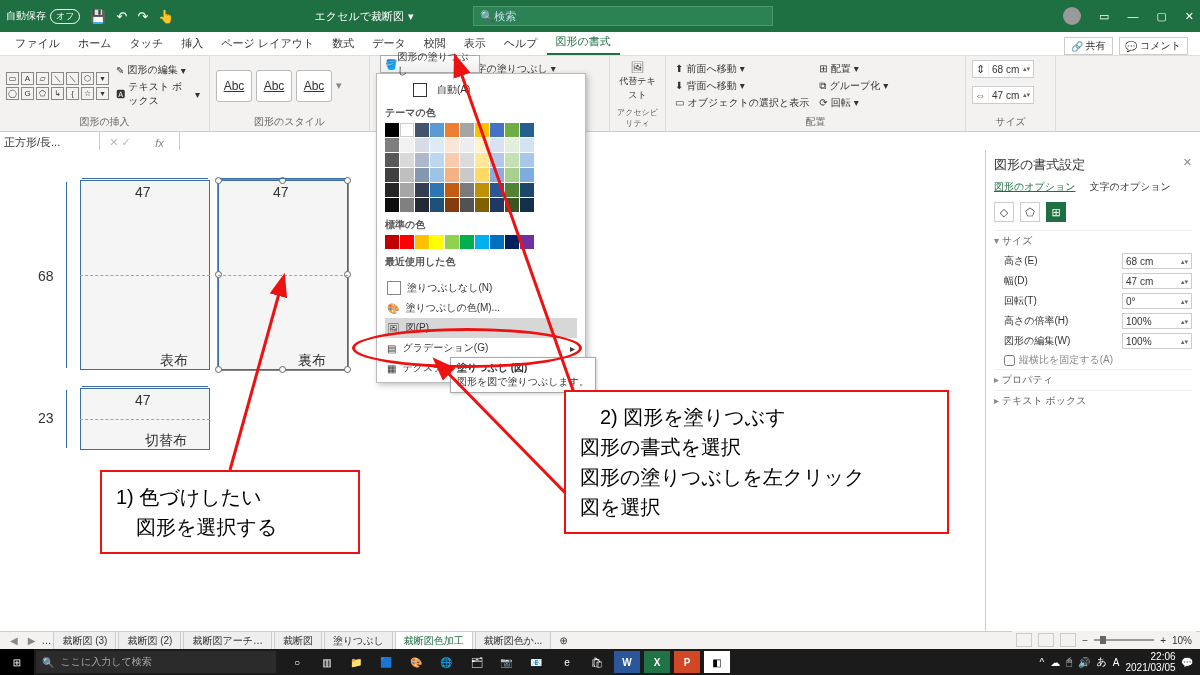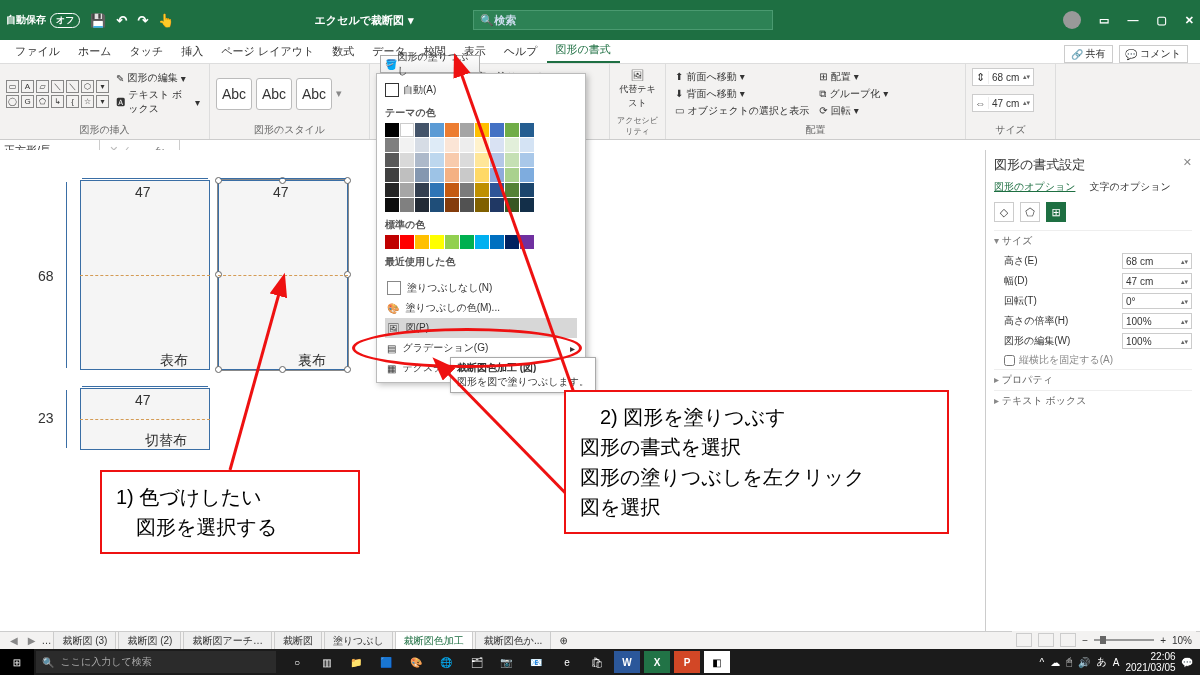--- a/index.html
+++ b/index.html
@@ -1,19 +1,19 @@
 <!DOCTYPE html>
 <html><head>
 <meta charset="utf-8">
 <style>
 * { margin:0; padding:0; box-sizing:border-box; font-family:"Meiryo UI","Yu Gothic UI",sans-serif; }
 body { width:1200px; height:675px; background:#fff; overflow:hidden; position:relative; font-size:11px; color:#333; }
 
 
-.titlebar { height:40px; background:#1e6f42; color:#fff; display:flex; align-items:center; padding:0 6px;font-weight:bold; }
+.titlebar { height:32px; background:#1e6f42; color:#fff; display:flex; align-items:center; padding:0 6px; }
 .titlebar .autosave { display:flex; align-items:center; gap:4px; font-size:10px; }
 .titlebar .autosave .pill { border:1px solid #fff; border-radius:8px; padding:0 5px; font-size:9px; }
 .titlebar .qat { display:flex; gap:10px; margin-left:10px; }
 .titlebar .qat span { font-size:13px; }
 .titlebar .doctitle { flex:0 0 auto; margin-left:140px; font-size:11px; display:flex; align-items:center; gap:4px; }
 .titlebar .search { margin-left:60px; width:300px; height:20px; background:#2d8255; border:1px solid #4a9a70; display:flex; align-items:center; padding:0 6px; color:#cde; font-size:11px; }
 .titlebar .winbtns { margin-left:auto; display:flex; gap:18px; align-items:center; }
 .titlebar .winbtns .avatar { width:18px; height:18px; border-radius:50%; background:#999; }
 
 
@@ -25,21 +25,21 @@
 
 
 .ribbon { height:76px; background:#f3f2f1; border-bottom:1px solid #ccc; display:flex; position:relative; }
 .group { border-right:1px solid #ddd; padding:2px 6px 0 6px; display:flex; flex-direction:column; }
 .group .body { flex:1; display:flex; align-items:center; gap:4px; }
 .group .label { font-size:10px; color:#666; text-align:center; padding:2px 0; }
 .shape-gallery { display:grid; grid-template-columns:repeat(7,13px); grid-template-rows:repeat(2,13px); gap:2px; }
 .shape-gallery span { border:1px solid #888; font-size:8px; display:flex; align-items:center; justify-content:center; }
 .vstack { display:flex; flex-direction:column; gap:1px; font-size:10px; }
 .vstack div { display:flex; align-items:center; gap:3px; padding:1px 3px; }
-.style-box { width:36px; height:32px; border:1px solid #bbb; border-radius:3px; display:flex; align-items:center; justify-content:center; font-size:14px; background:#fff; }
+.style-box { width:36px; height:32px; border:1px solid #bbb; border-radius:3px; display:flex; align-items:center; justify-content:center; font-size:12px; background:#fff;text-decoration:underline; }
 .wa { font-family:serif; font-size:26px; font-weight:bold; }
 .wa1{ color:#3b78c4; } .wa2{ color:#333; } .wa3{ color:#e8a23a; -webkit-text-stroke:1px #c77; }
 .spin { display:flex; align-items:center; border:1px solid #ccc; background:#fff; height:18px; width:62px; margin:2px 0; }
 .spin .ic { width:16px; text-align:center; border-right:1px solid #eee; }
 .spin .val { flex:1; padding:0 3px; font-size:10px; }
 .spin .arr { width:10px; font-size:7px; color:#666; display:flex; flex-direction:column; line-height:6px; }
 
 
 .fxrow { height:22px; border-bottom:1px solid #ccc; display:flex; align-items:center; }
 .namebox { width:100px; border:1px solid #ccc; border-top:none; border-left:none; height:100%; padding:0 4px; font-size:11px; display:flex; align-items:center; }
@@ -71,21 +71,21 @@
 .handle { position:absolute; width:7px; height:7px; background:#fff; border:1px solid #666; border-radius:50%; }
 .dim { position:absolute; font-size:14px; color:#333; }
 .dim-line { position:absolute; background:#3a6ea5; }
 .dim-line.h { height:1px; } .dim-line.v { width:1px; }
 .dash-mid-h { position:absolute; border-top:1px dashed #d49b54; height:0; }
 .shape-label { position:absolute; font-size:14px; }
 
 
 .fill-btn { position:absolute; left:380px; top:55px; width:100px; height:18px; border:1px solid #aaa; background:linear-gradient(#fdfdfd,#eee); font-size:10px; display:flex; align-items:center; padding:0 4px; z-index:40; }
 .fill-panel { position:absolute; left:376px; top:73px; width:210px; background:#fff; border:1px solid #bbb; box-shadow:2px 2px 6px rgba(0,0,0,.25); z-index:30; padding:6px 8px 4px; font-size:10px; }
-.fill-panel .auto { display:flex; align-items:center; gap:4px; padding:3px 0; }
+.fill-panel .auto { display:flex; align-items:center; gap:10px; padding:3px 0;margin-left:28px; }
 .fill-panel .hdr { font-weight:bold; color:#555; margin:6px 0 3px; font-size:10px; }
 .swatch-row { display:flex; gap:1px; margin-bottom:1px; }
 .swatch-row span { width:14px; height:14px; display:block; }
 .fill-panel .item { display:flex; align-items:center; gap:6px; padding:3px 2px; }
 .fill-panel .item.hl { background:#d7d7d7; }
 .tooltip { position:absolute; left:450px; top:357px; background:#fff; border:1px solid #aaa; padding:3px 6px; font-size:10px; z-index:31; box-shadow:1px 1px 3px rgba(0,0,0,.2); }
 .tooltip .tt-title { font-weight:bold; }
 
 
 .anno-box { position:absolute; border:2px solid #e11; background:#fff; padding:10px 14px; font-size:20px; line-height:1.5; color:#000; z-index:50; }
@@ -367,21 +367,21 @@
       <span>グラデーション(G)</span>
       <span style="margin-left:auto">▸</span>
     </div>
   <div class="item">
       <span>▦</span>
       <span>テクスチャ(T)</span>
       <span style="margin-left:auto">▸</span>
     </div>
 </div>
 <div class="tooltip">
-  <div class="tt-title">裁断図色加工 (図)</div>
+  <div class="tt-title">塗りつぶし (図)</div>
   <div>図形を図で塗りつぶします。</div>
 </div>
 
 <div class="fxrow">
   <div class="namebox">正方形/長...</div>
   <div style="width:40px;display:flex;justify-content:center;gap:6px;color:#bbb">✕ ✓</div>
   <div class="fxlabel">fx</div>
 </div>
 
 <div class="workarea">

